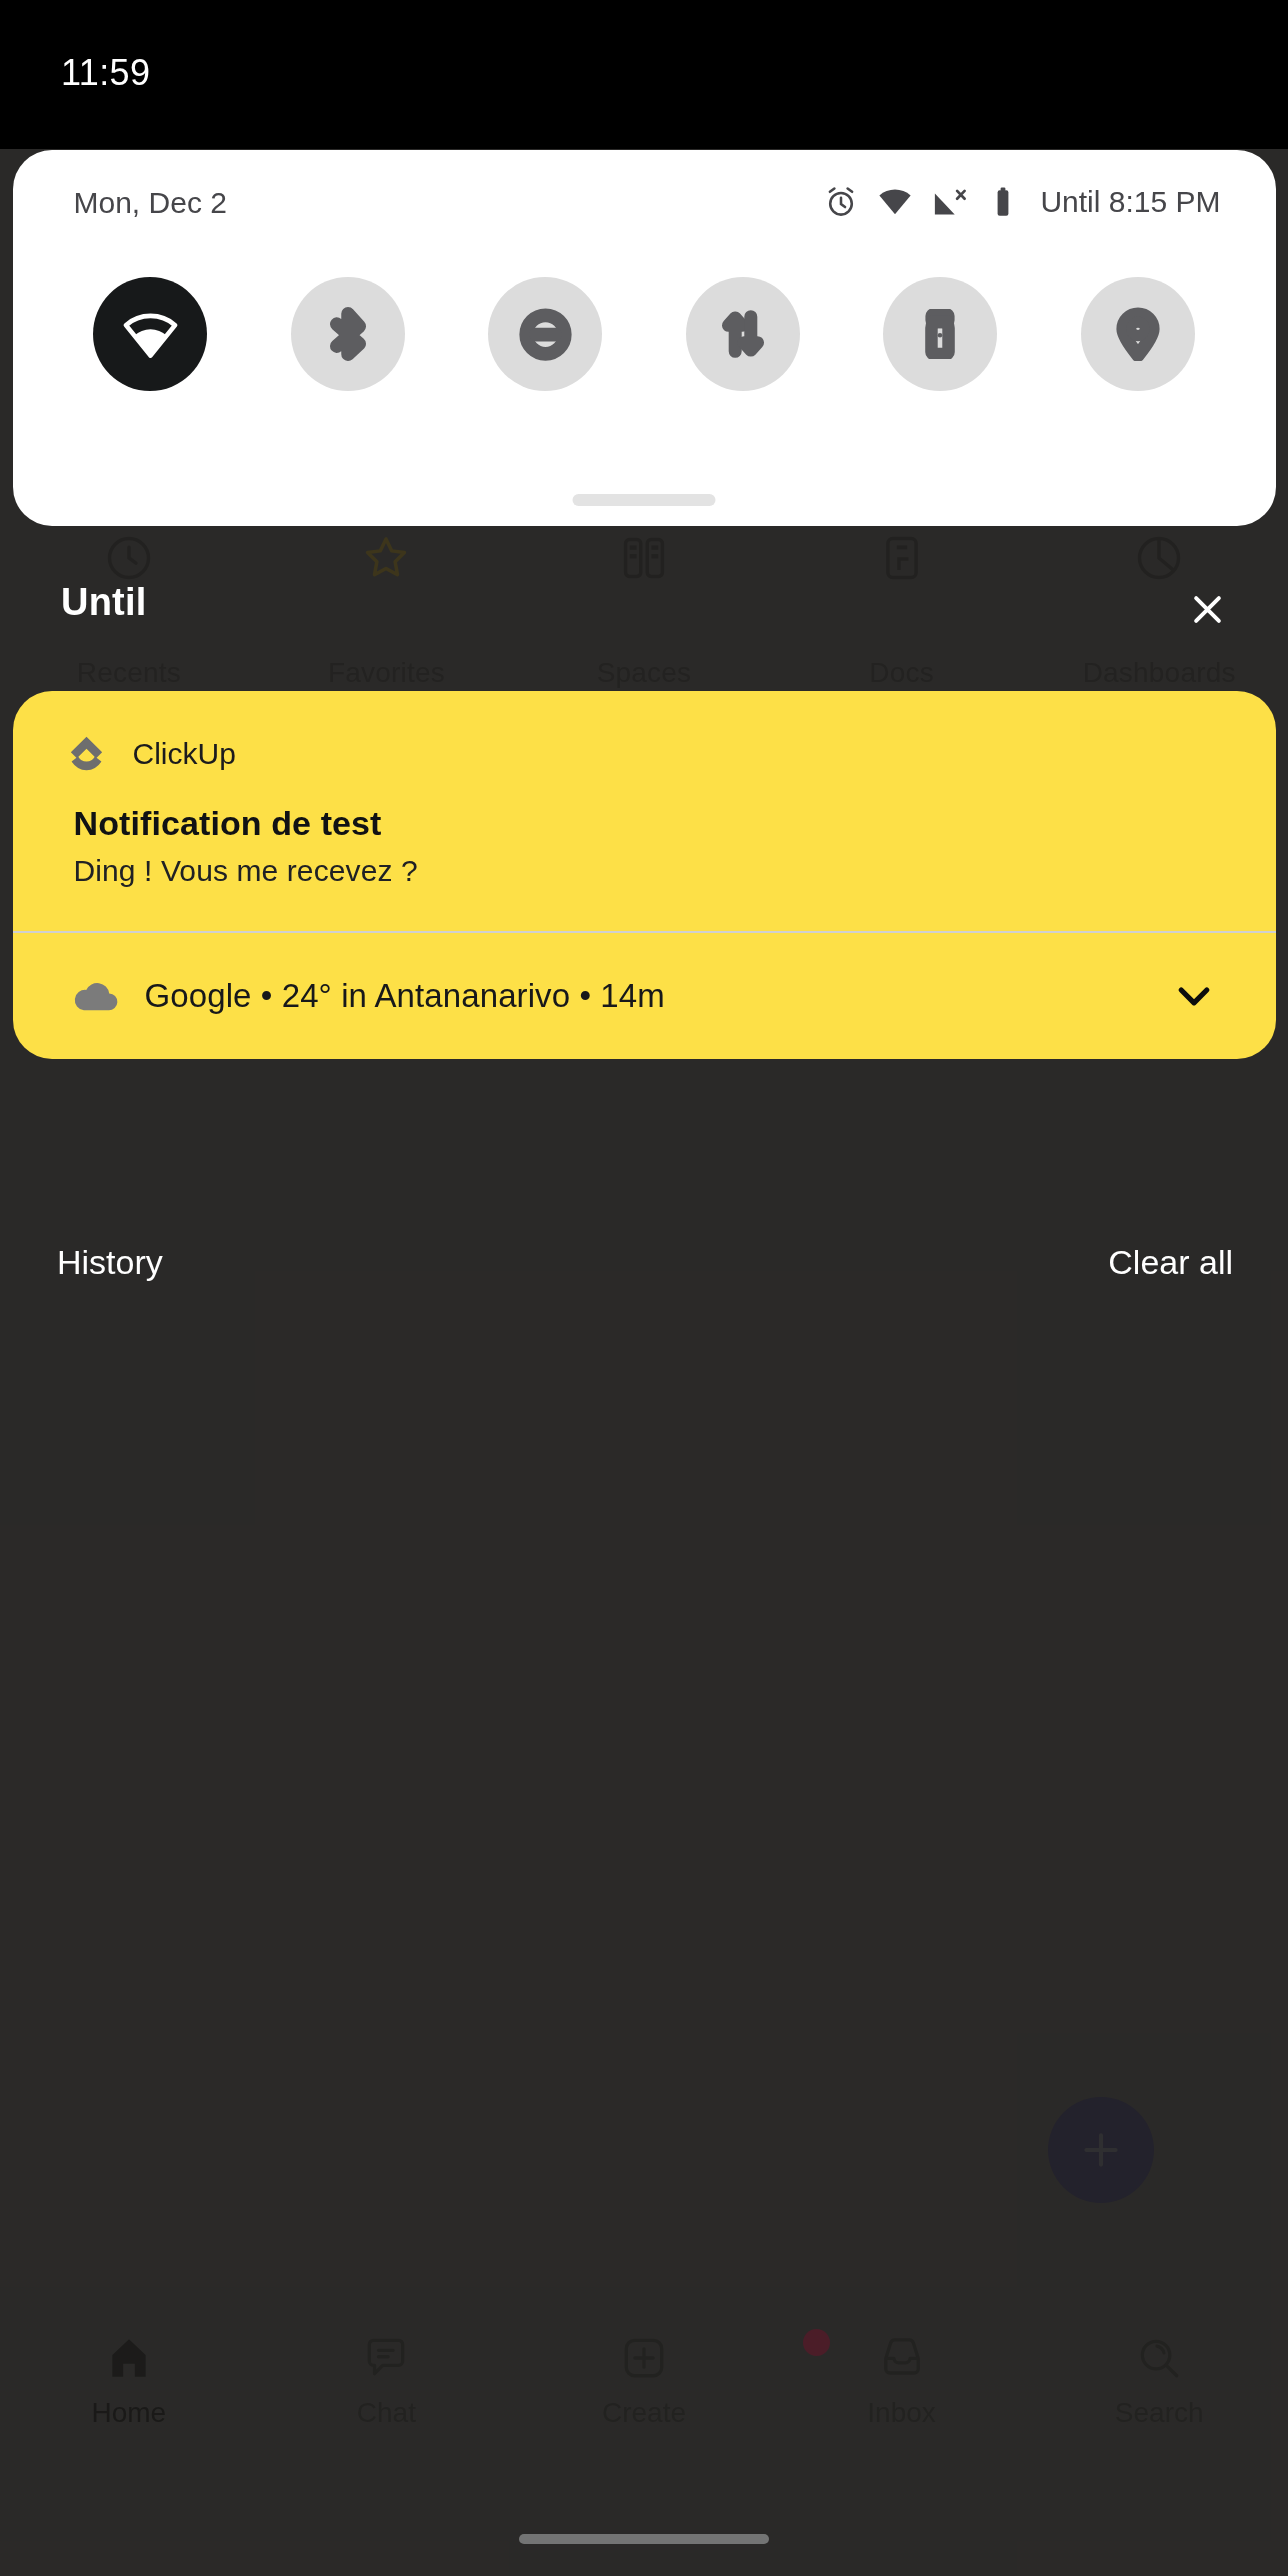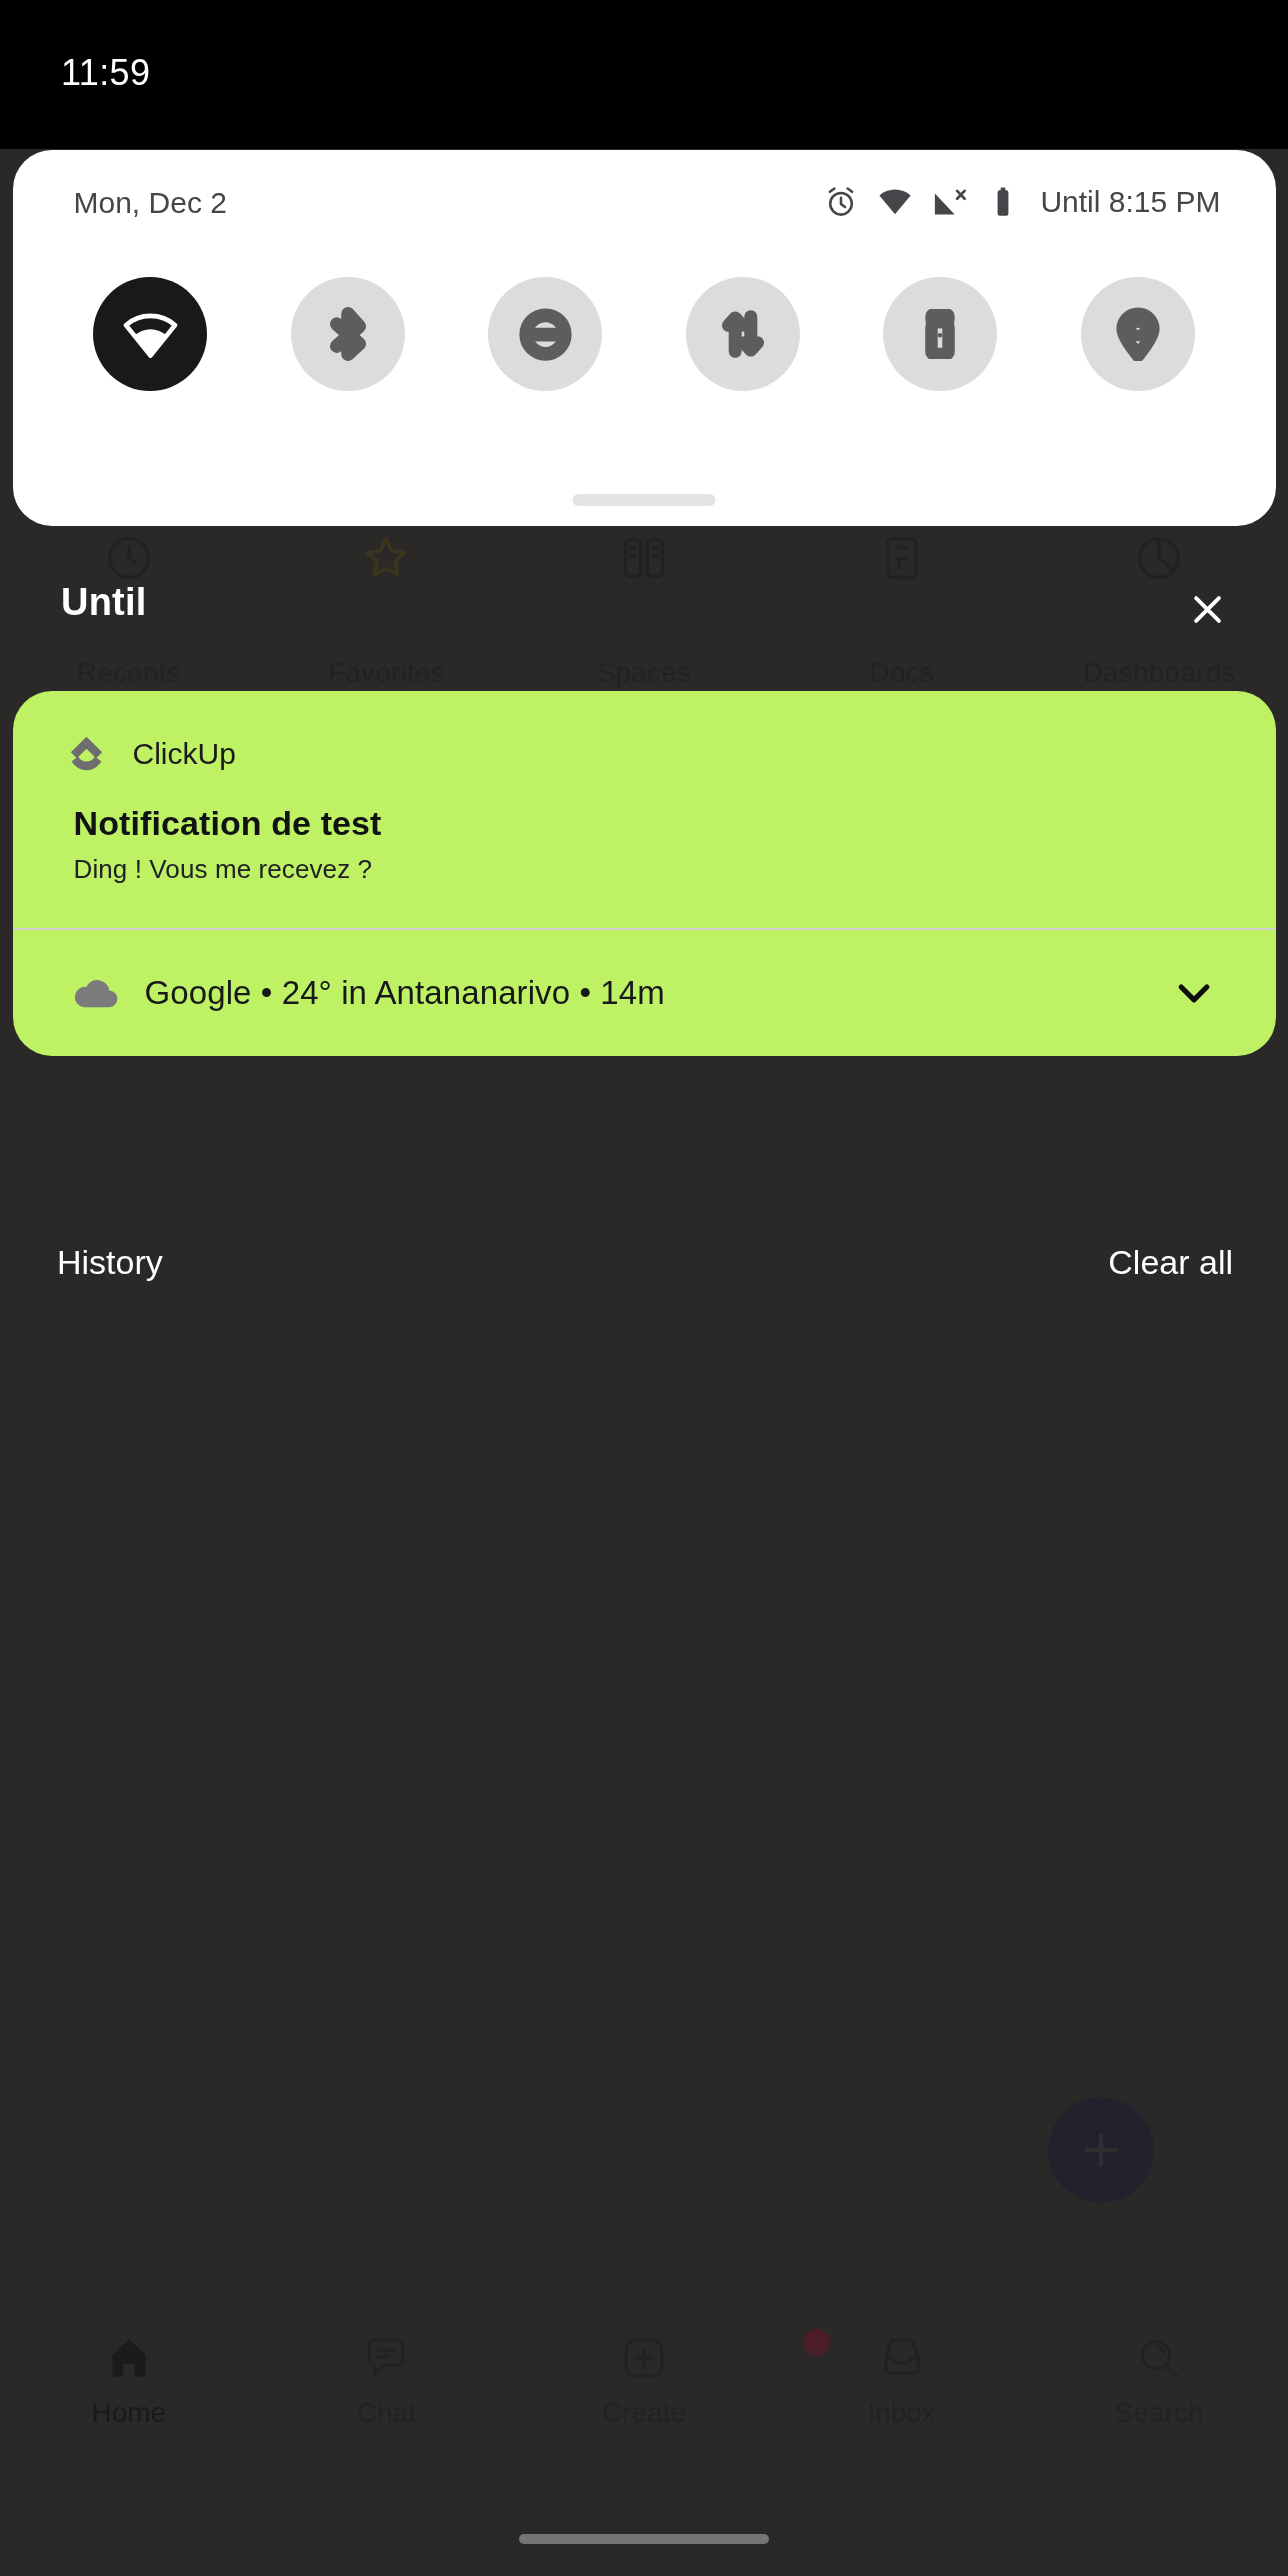--- a/index.html
+++ b/index.html
@@ -132,35 +132,35 @@
   #silent-close{
     position:absolute; right:52px; top:0;
     width:57px; height:57px;
     display:flex; align-items:center; justify-content:center;
   }
   #silent-close svg{ width:39px; height:39px; }
 
   
   #notif-card{
     position:absolute; left:12.5px; top:691px; width:1263px;
-    background:#bef264; border-radius:39px; overflow:hidden;
+    background:#fde047; border-radius:39px; overflow:hidden;
   }
   .notif{ position:relative; }
   .notif-head{
     display:flex; align-items:center; gap:23px;
     padding:39px 0 0 50px;
   }
   .app-icon{ width:47px; height:47px; display:block; }
   .app-name{ font-size:30px; color:#1b1b1d; }
   .notif-body{ padding:27px 57px 43px 61px; }
   .notif-title{
     font-size:34px; font-weight:bold; color:#111214;
     letter-spacing:0.1px; margin-bottom:10.7px;
   }
-  .notif-text{ font-size:26px; color:#202124; letter-spacing:0.1px; }
+  .notif-text{ font-size:30px; color:#202124; letter-spacing:0.1px; }
 
   .notif-divider{ height:2.7px; background:#d0d0d0; }
 
   .notif-compact{
     display:flex; align-items:center;
     height:126px; padding:0 50px 0 57px;
   }
   .weather-icon{ width:52px; height:52px; display:block; margin-right:23px; }
   .compact-text{ font-size:33px; color:#17181a; letter-spacing:0.1px; }
   .expand-btn{

